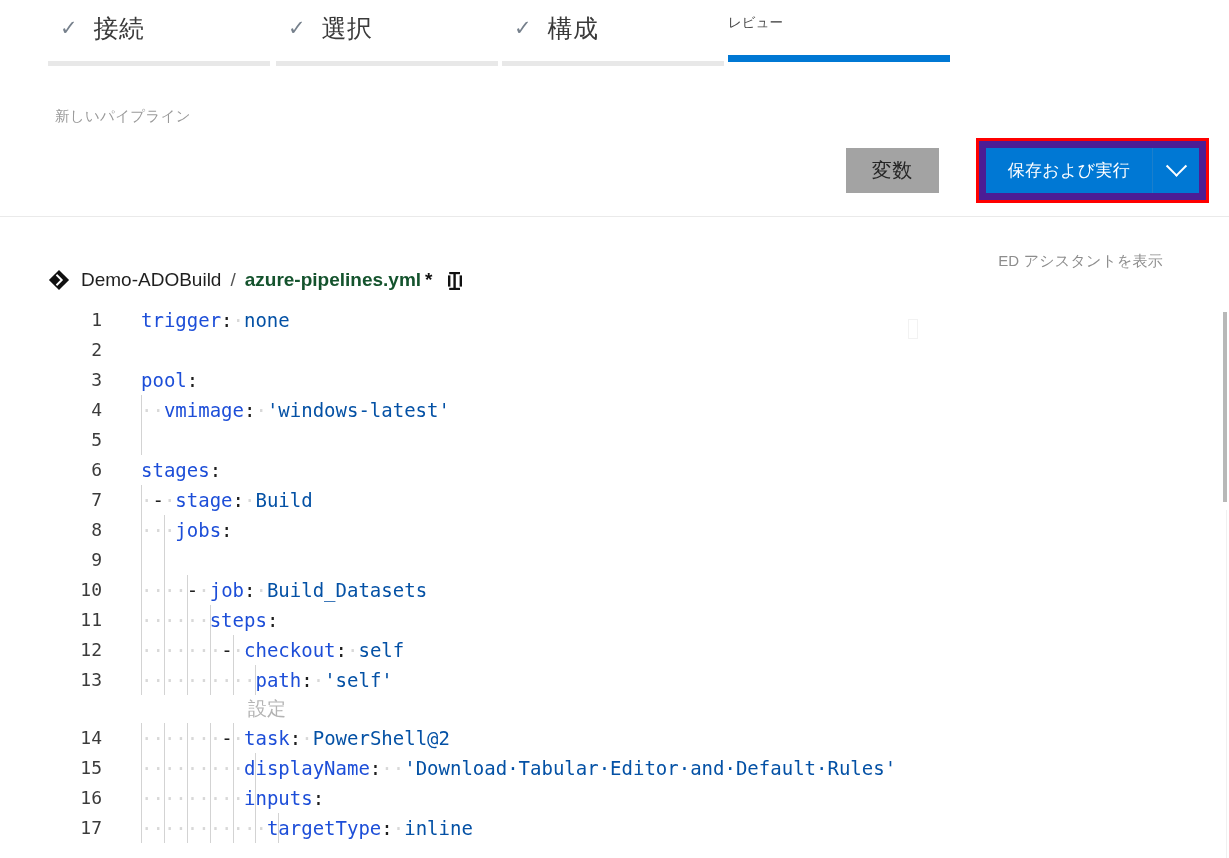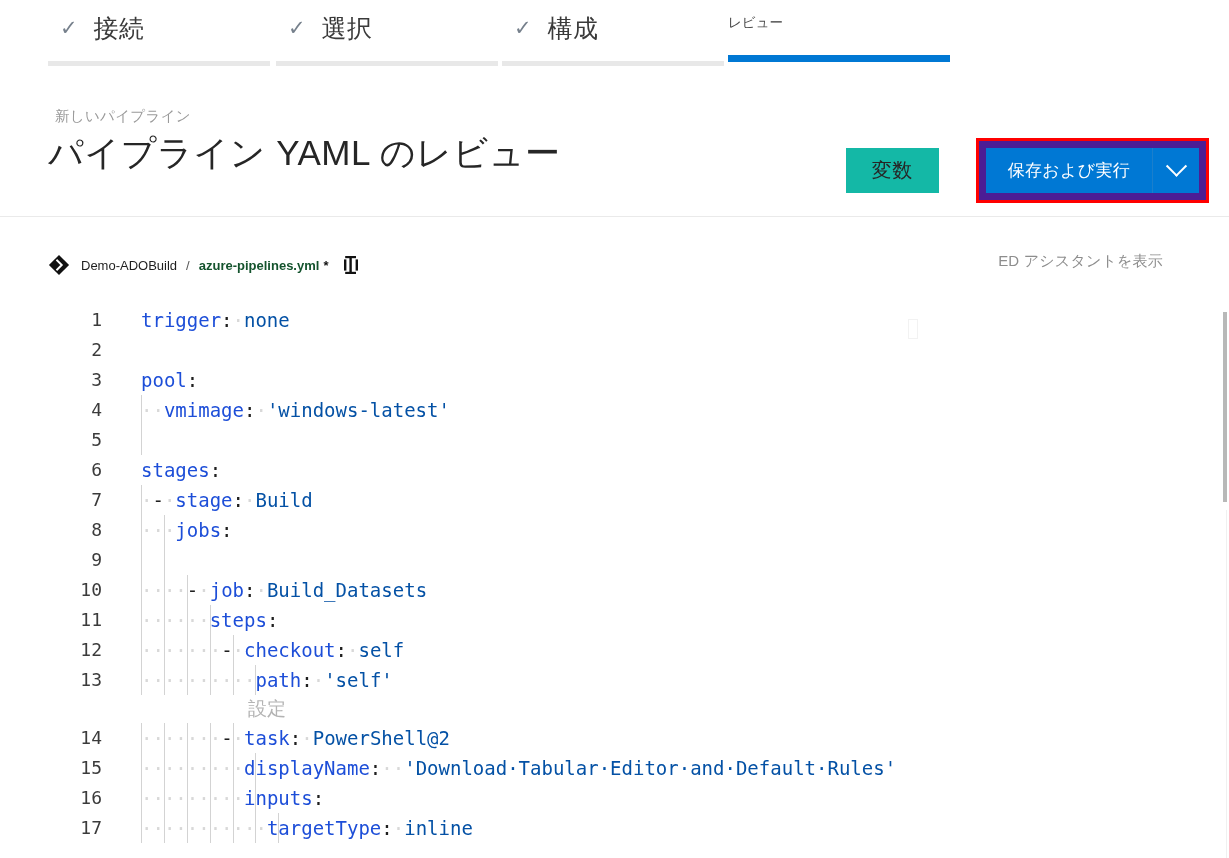--- a/index.html
+++ b/index.html
@@ -97,21 +97,21 @@
     letter-spacing: .5px;
     white-space: nowrap;
   }
   .header-actions {
     position: absolute;
     right: 20px; top: 68px;
     display: flex;
     align-items: center;
   }
   .btn-variables {
-    background: #14b8a6;
+    background: #a3a3a3;
     border: none;
     color: #262626;
     font-size: 20px;
     font-family: inherit;
     height: 45px;
     padding: 0 26px;
     cursor: pointer;
     letter-spacing: .5px;
   }
 
@@ -172,25 +172,25 @@
 
   
   .file-bar {
     position: absolute;
     left: 0; top: 247px;
     width: 1229px;
     height: 40px;
   }
   .file-path {
     position: absolute;
-    left: 48px; top: 0;
+    left: 48px; top: 8px;
     display: flex;
-    align-items: center;
+    align-items: flex-end;
     height: 36px;
-    font-size: 13px;
+    font-size: 19px;
     color: #1f1f1f;
     white-space: nowrap;
   }
   .repo-icon {
     width: 22px; height: 22px;
     margin-right: 11px;
     flex: none;
     display: block;
   }
   .repo-name { color: #1f1f1f; font-weight: 400; }
@@ -337,21 +337,20 @@
       <span class="tab-label-active">レビュー</span>
     </div>
     <div class="tab-underline"></div>
   </div>
 
 </div>
 
 <div class="page-header">
 
   <div class="breadcrumb">新しいパイプライン</div>
-  <div class="page-title">パイプライン YAML のレビュー</div>
 
   <div class="header-actions">
     <button class="btn-variables">変数</button>
 
     <div class="save-run-wrap">
       <div class="split-button">
         <button class="btn-save-run">保存および実行</button>
         <div class="split-divider"></div>
         <button class="btn-save-run-caret">
           <span class="caret-glyph"></span>

